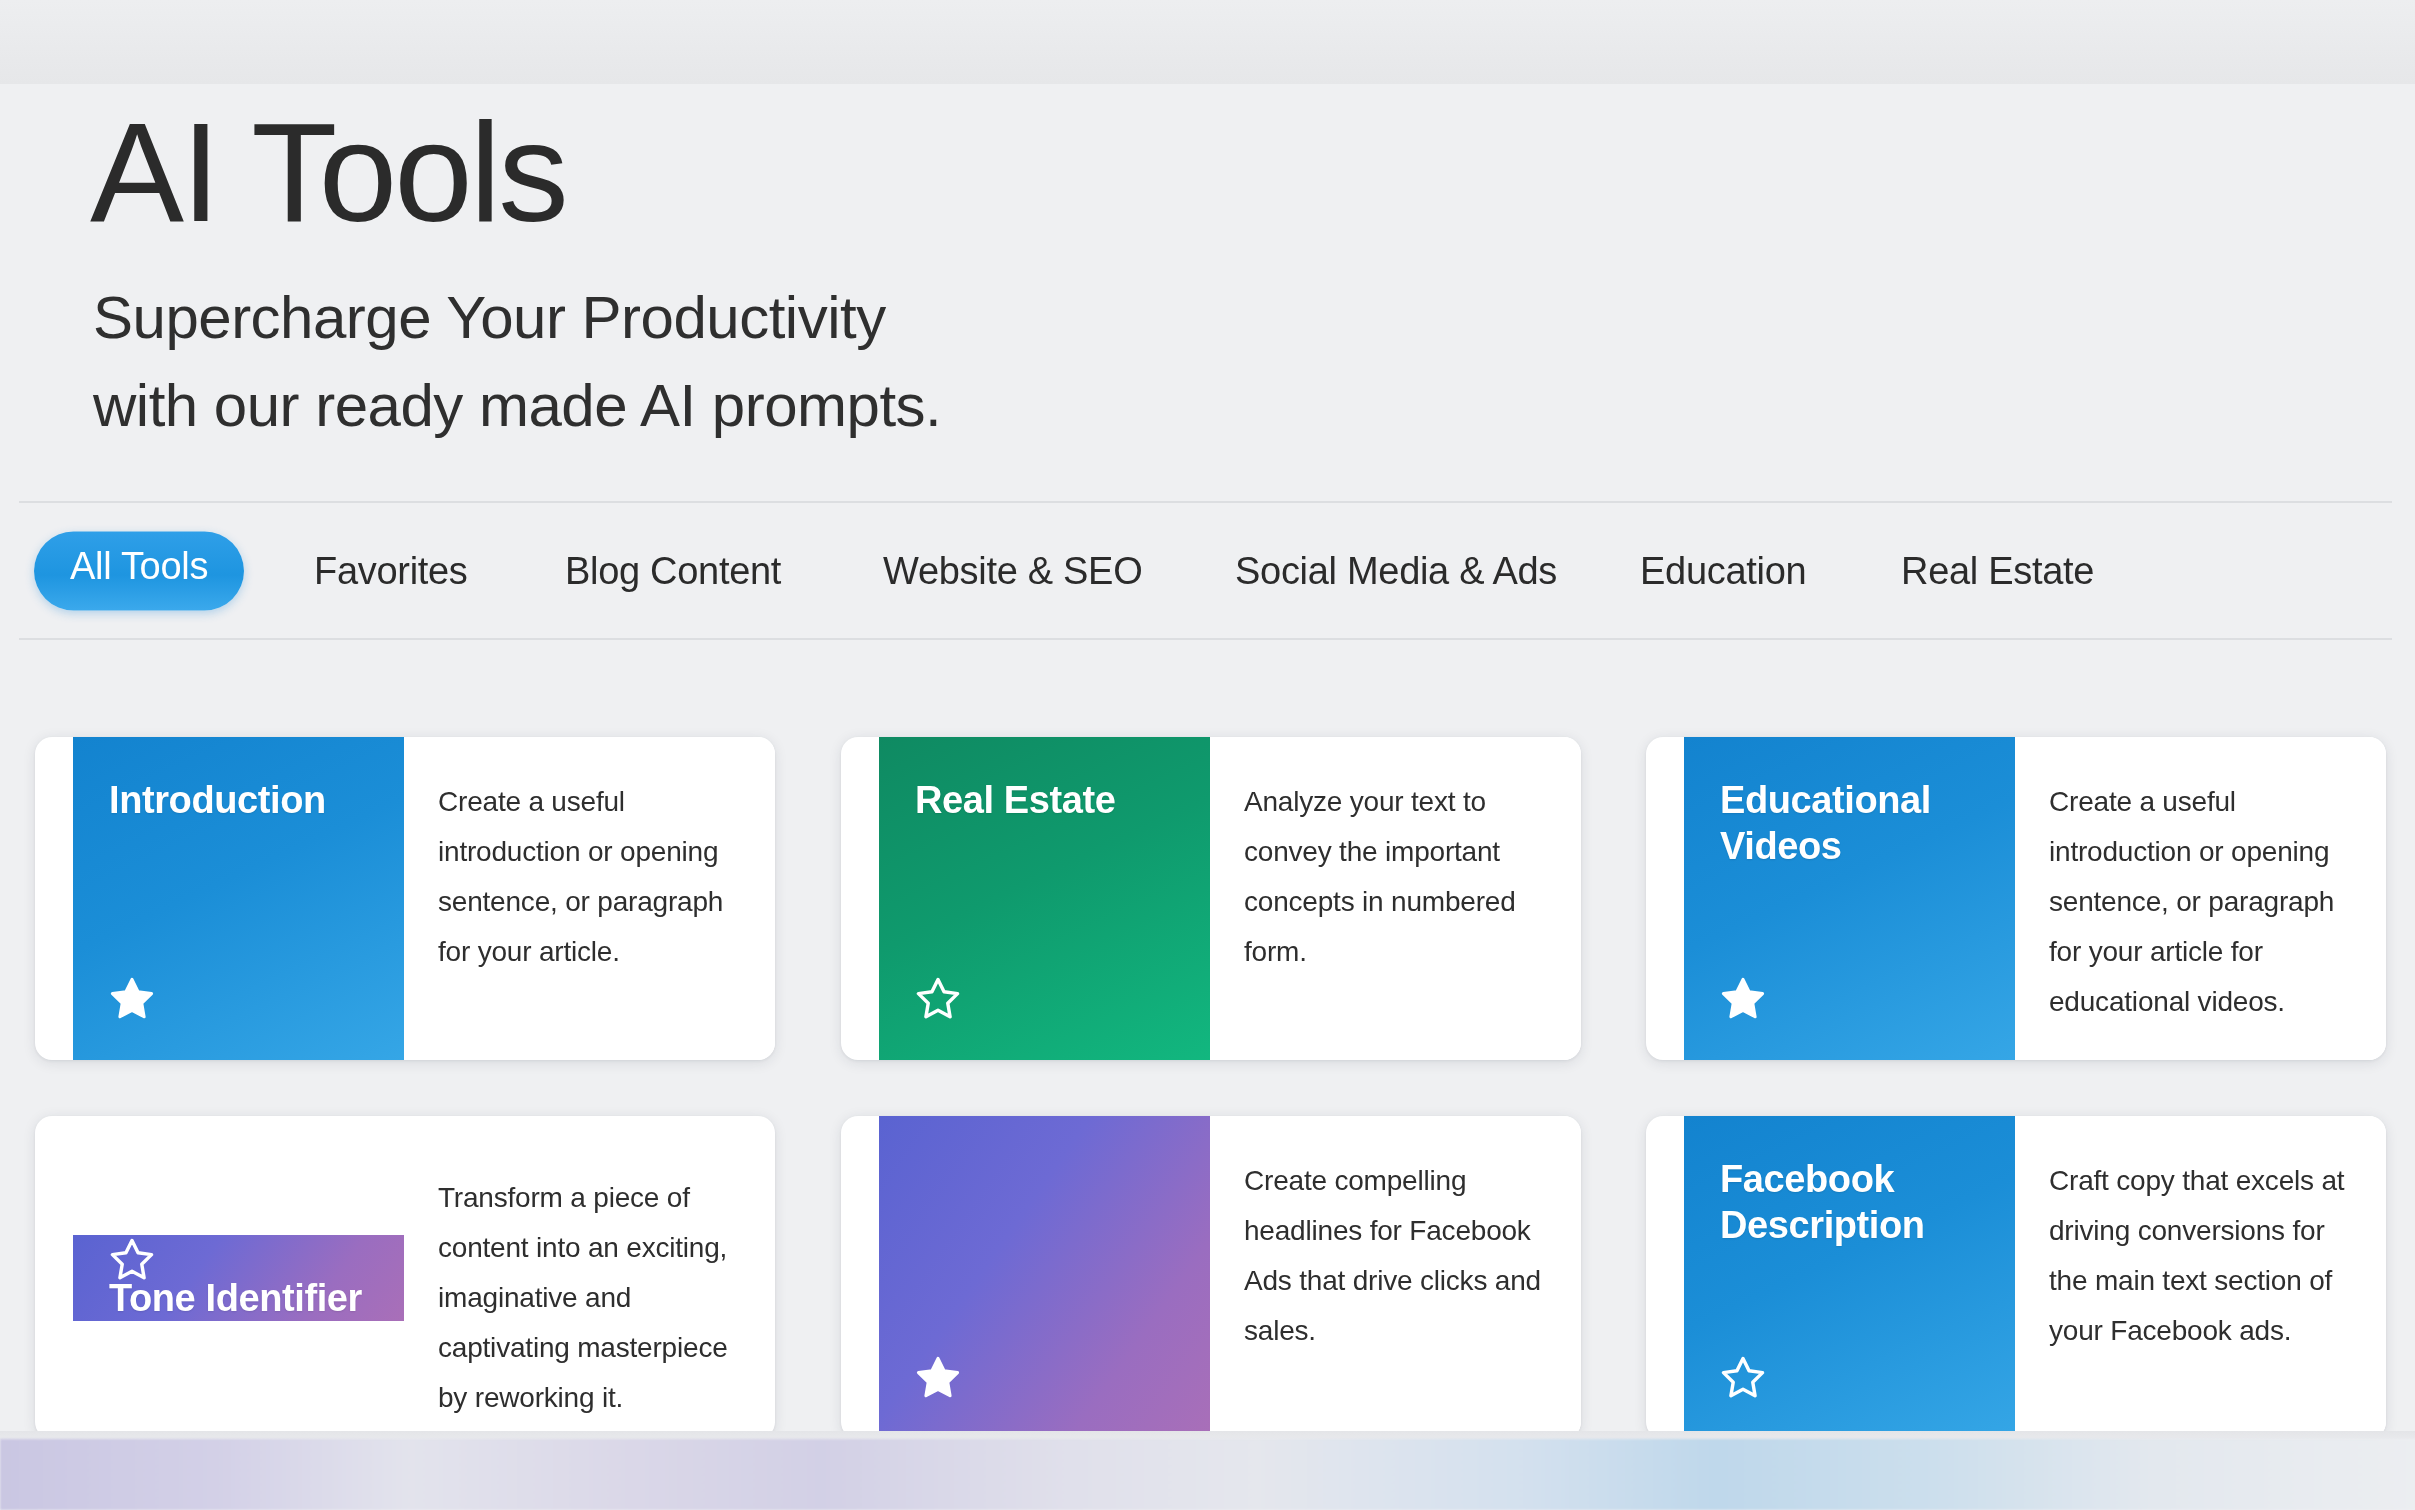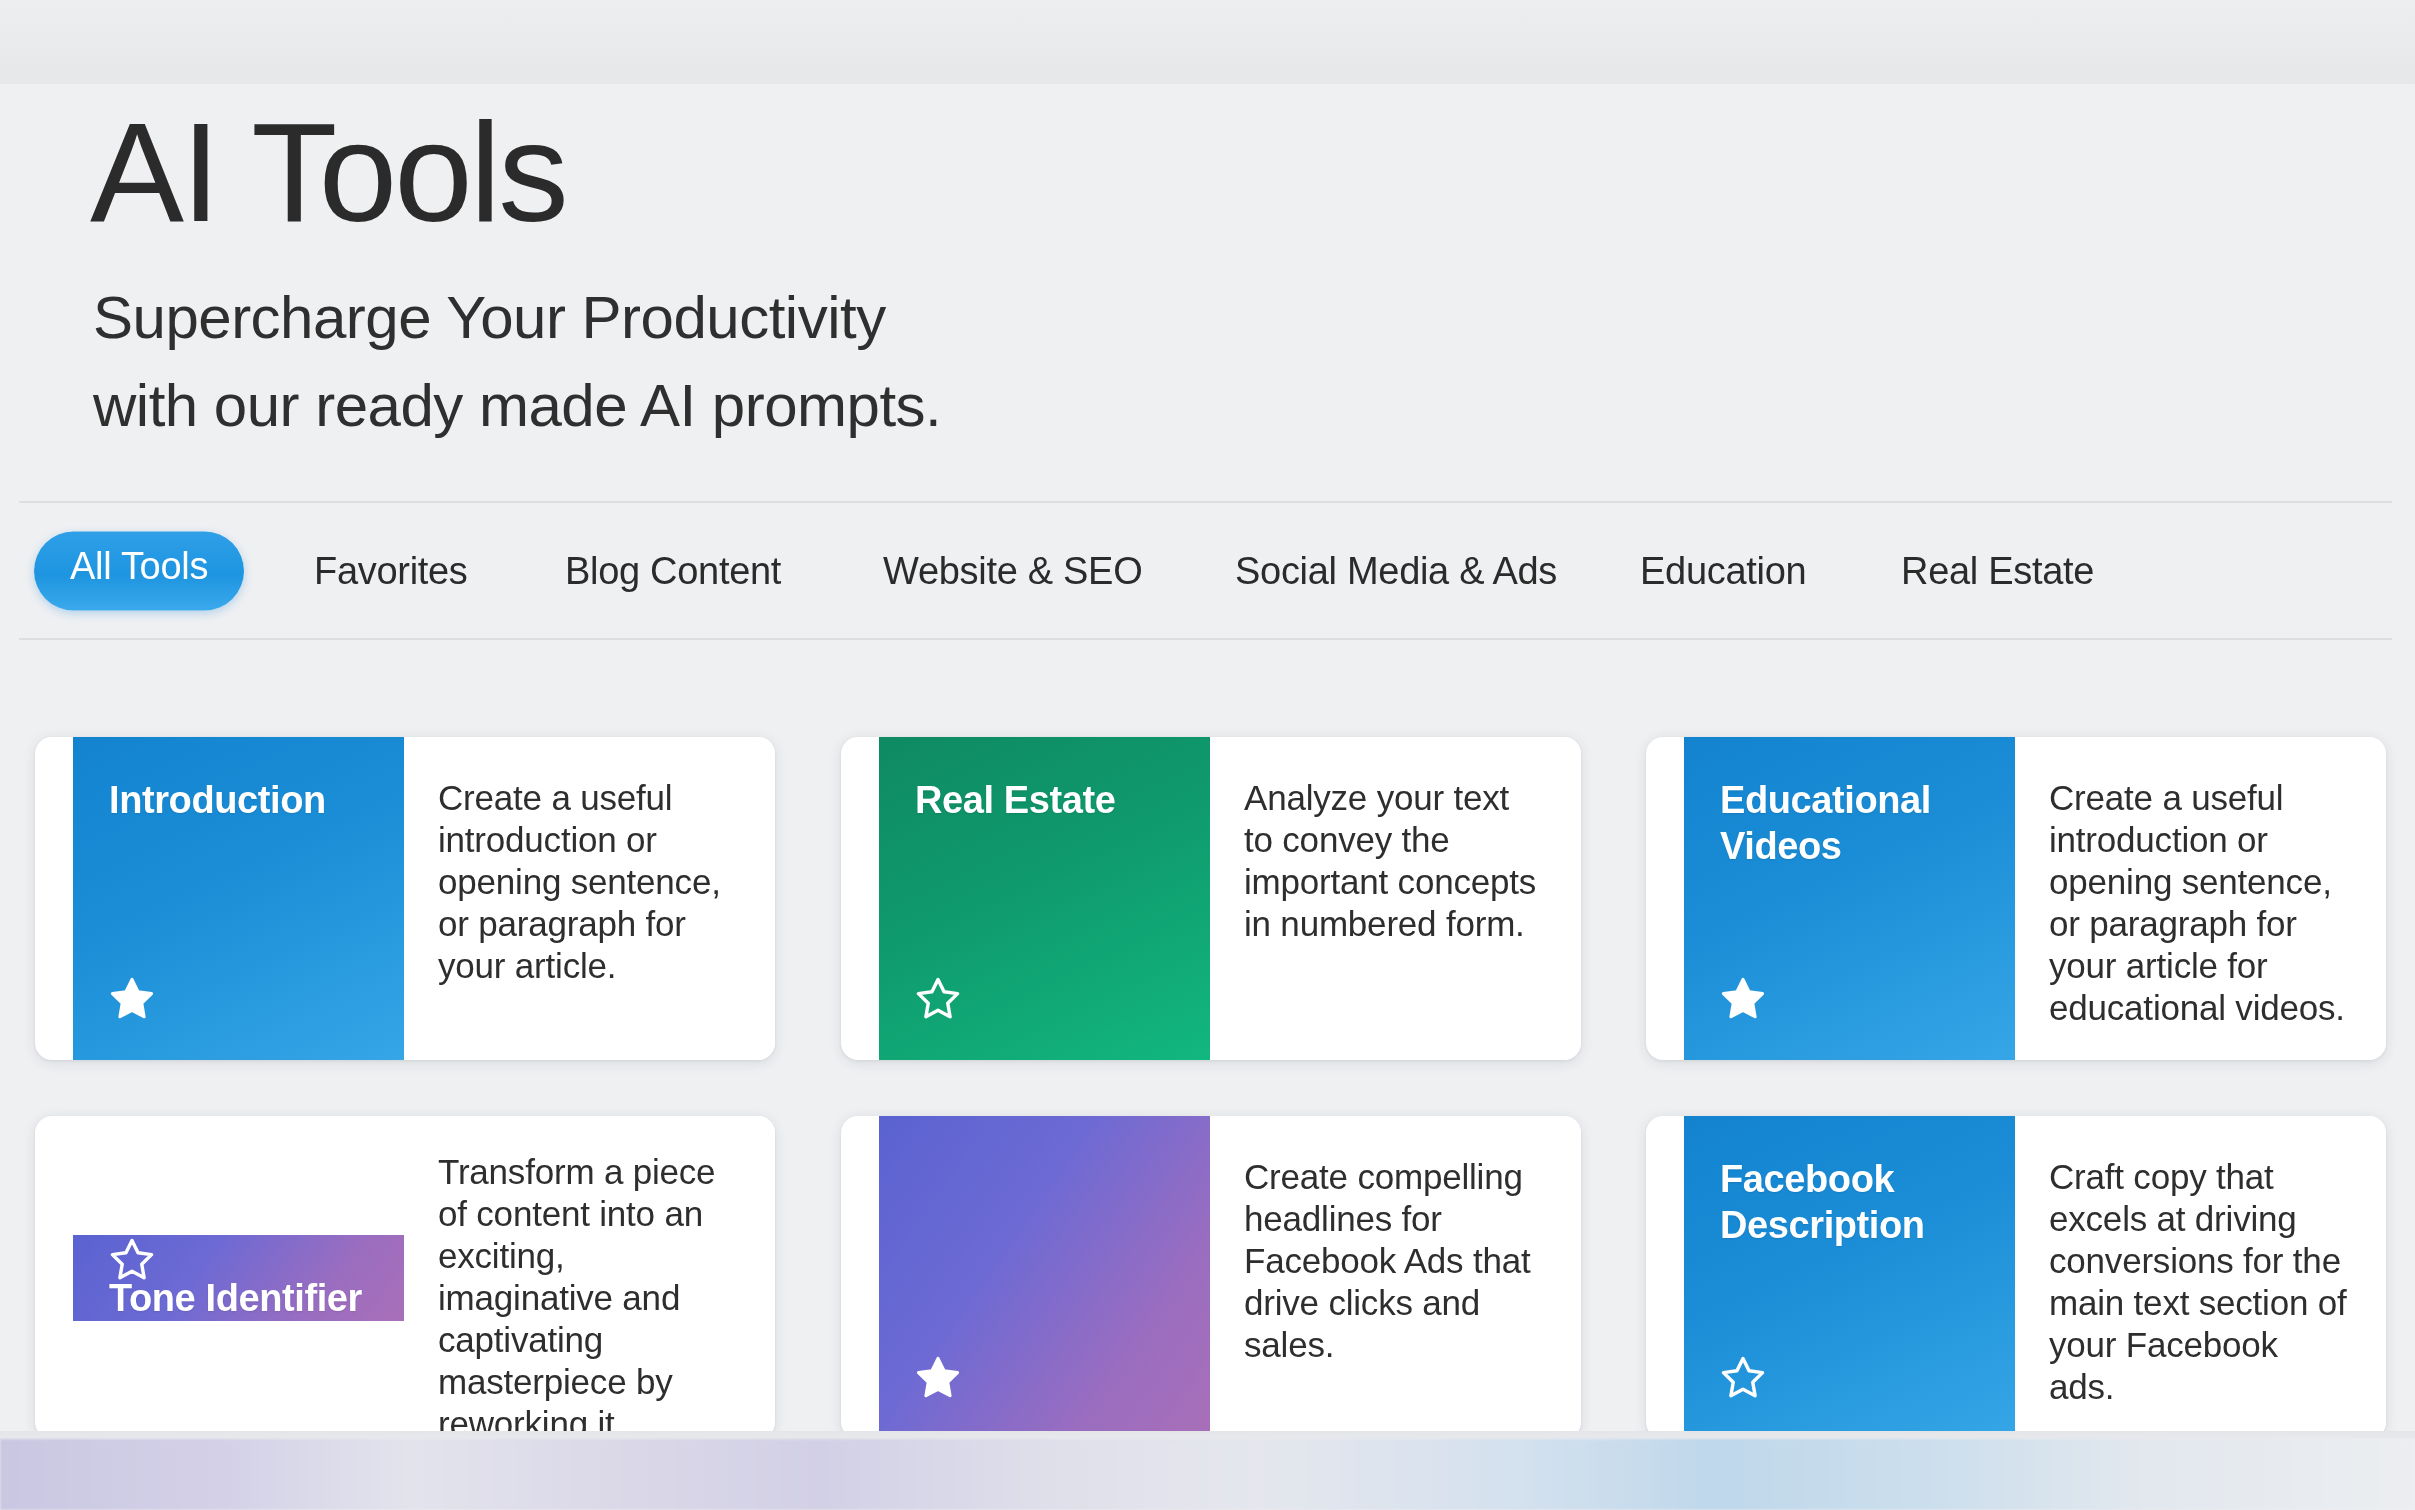--- a/index.html
+++ b/index.html
@@ -114,22 +114,22 @@
     cursor:pointer;
   }
   .star svg { display:block; width:46px; height:46px; }
 
   .card-right {
     flex:1 1 auto;
     padding:40px 38px 0 34px;
     background:#ffffff;
   }
   .card-desc {
-    font-size:35px;
-    line-height:42px;
+    font-size:28px;
+    line-height:50px;
     letter-spacing:-0.2px;
     color:#2e2e2e;
   }
 
   
   .grad-blue    { background:linear-gradient(155deg,#1383cf 0%, #1b8ed7 45%, #35a6e6 100%); }
   .grad-green   { background:linear-gradient(155deg,#0f8a62 0%, #0f9a6d 45%, #12b77f 100%); }
   .grad-purple  { background:linear-gradient(125deg,#5a63d1 0%, #6d6ad4 38%, #9a6dc0 75%, #a96fb8 100%); }
 
   

